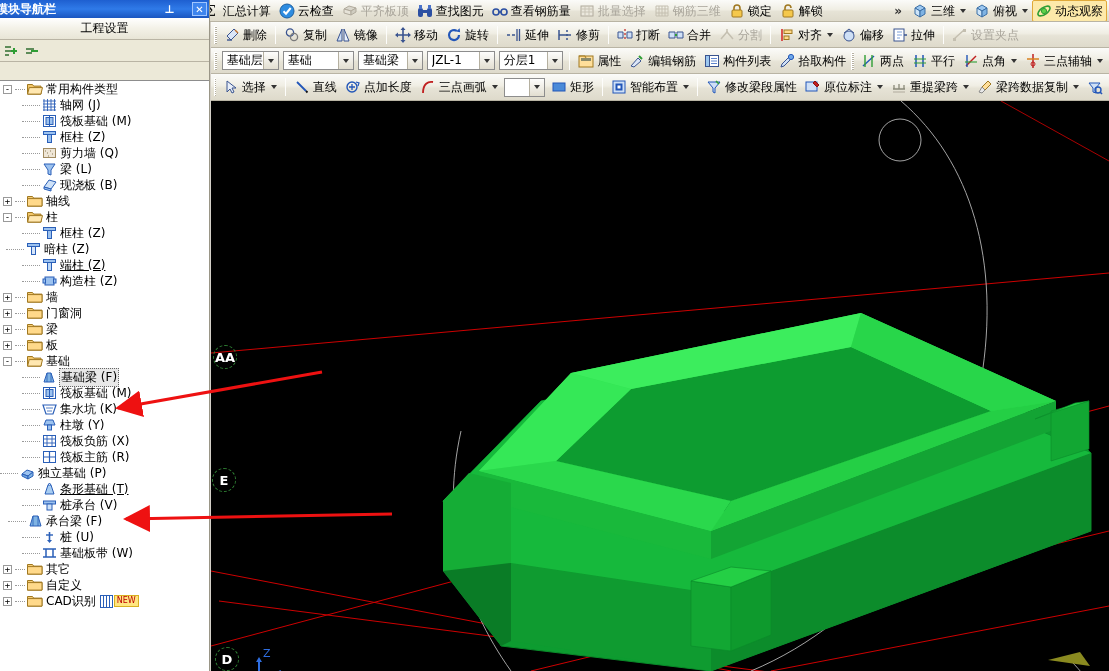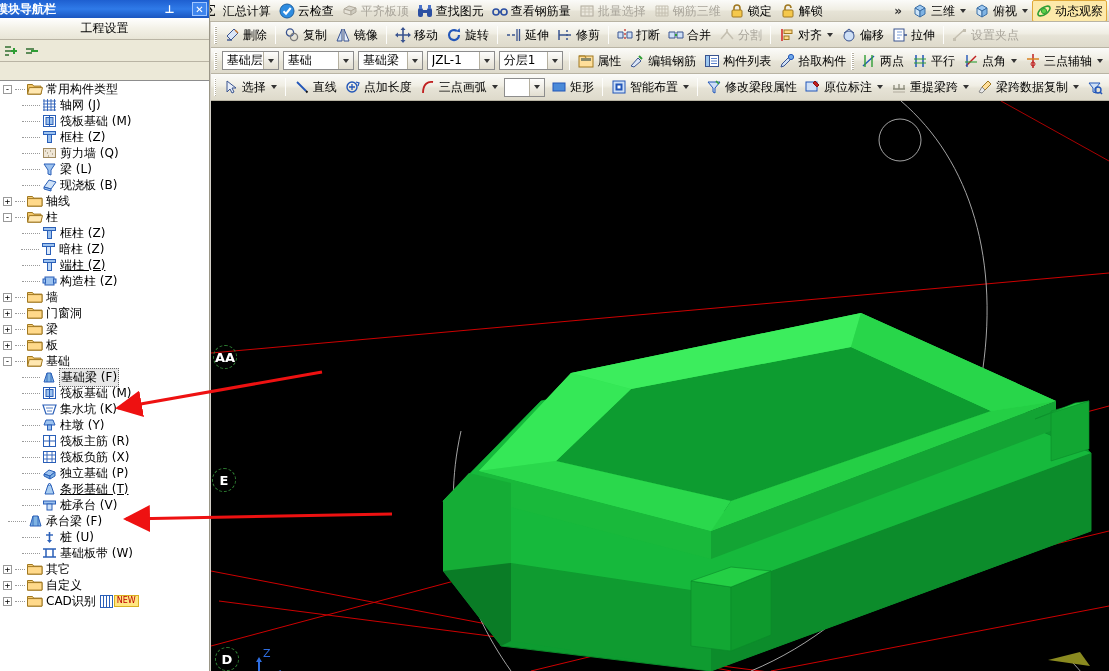--- a/index.html
+++ b/index.html
@@ -828,21 +828,21 @@
           <span class="tlabel">柱</span>
         </div>
         <div class="tnode" style="padding-left: 22px;">
           <span style="width: 18px; height: 1px; border-top: 1px dotted rgb(154, 154, 154); margin-right: 2px;"></span>
           <span style="width: 15px; height: 14px; display: inline-block; flex: 0 0 auto;"><svg width="15" height="14" viewBox="0 0 15 14">
               <rect x="1.5" y="1.5" width="12" height="3" fill="#9cc2ef" stroke="#2a5fb8"></rect>
               <rect x="5.5" y="4.5" width="4" height="8" fill="#9cc2ef" stroke="#2a5fb8"></rect>
             </svg></span>
           <span class="tlabel">框柱 (Z)</span>
         </div>
-        <div class="tnode" style="padding-left: 21px;">
+        <div class="tnode" style="padding-left: 6px;">
           <span style="width: 18px; height: 1px; border-top: 1px dotted rgb(154, 154, 154); margin-right: 2px;"></span>
           <span style="width: 15px; height: 14px; display: inline-block; flex: 0 0 auto;"><svg width="15" height="14" viewBox="0 0 15 14">
               <rect x="1.5" y="1.5" width="12" height="3" fill="#9cc2ef" stroke="#2a5fb8"></rect>
               <rect x="5.5" y="4.5" width="4" height="8" fill="#d7e6fa" stroke="#2a5fb8"></rect>
             </svg></span>
           <span class="tlabel">暗柱 (Z)</span>
         </div>
         <div class="tnode" style="padding-left: 22px; text-decoration: underline;">
           <span style="width: 18px; height: 1px; border-top: 1px dotted rgb(154, 154, 154); margin-right: 2px;"></span>
           <span style="width: 15px; height: 14px; display: inline-block; flex: 0 0 auto;"><svg width="15" height="14" viewBox="0 0 15 14">
@@ -935,33 +935,33 @@
           <span style="width: 15px; height: 14px; display: inline-block; flex: 0 0 auto;"><svg width="15" height="14" viewBox="0 0 15 14">
               <path d="M4 2h7l2 5H2z" fill="#9cc2ef" stroke="#2a5fb8"></path>
               <rect x="5.5" y="7" width="4" height="5" fill="#9cc2ef" stroke="#2a5fb8"></rect>
             </svg></span>
           <span class="tlabel">柱墩 (Y)</span>
         </div>
         <div class="tnode" style="padding-left: 22px;">
           <span style="width: 18px; height: 1px; border-top: 1px dotted rgb(154, 154, 154); margin-right: 2px;"></span>
           <span style="width: 15px; height: 14px; display: inline-block; flex: 0 0 auto;"><svg width="15" height="14" viewBox="0 0 15 14">
               <rect x="1.5" y="1.5" width="12" height="11" fill="#ffffff" stroke="#2a5fb8"></rect>
+              <path d="M1.5 5h12M1.5 9h12M5 1.5v11M10 1.5v11" stroke="#2a5fb8" stroke-width="0.9"></path>
+            </svg></span>
+          <span class="tlabel">筏板负筋 (X)</span>
+        </div>
+        <div class="tnode" style="padding-left: 22px;">
+          <span style="width: 18px; height: 1px; border-top: 1px dotted rgb(154, 154, 154); margin-right: 2px;"></span>
+          <span style="width: 15px; height: 14px; display: inline-block; flex: 0 0 auto;"><svg width="15" height="14" viewBox="0 0 15 14">
+              <rect x="1.5" y="1.5" width="12" height="11" fill="#ffffff" stroke="#2a5fb8"></rect>
               <path d="M7.5 1.5v11M1.5 7h12" stroke="#2a5fb8" stroke-width="1.2"></path>
             </svg></span>
           <span class="tlabel">筏板主筋 (R)</span>
         </div>
-        <div class="tnode" style="padding-left: 22px;">
-          <span style="width: 18px; height: 1px; border-top: 1px dotted rgb(154, 154, 154); margin-right: 2px;"></span>
-          <span style="width: 15px; height: 14px; display: inline-block; flex: 0 0 auto;"><svg width="15" height="14" viewBox="0 0 15 14">
-              <rect x="1.5" y="1.5" width="12" height="11" fill="#ffffff" stroke="#2a5fb8"></rect>
-              <path d="M1.5 5h12M1.5 9h12M5 1.5v11M10 1.5v11" stroke="#2a5fb8" stroke-width="0.9"></path>
-            </svg></span>
-          <span class="tlabel">筏板负筋 (X)</span>
-        </div>
-        <div class="tnode" style="padding-left: 22px;">
+        <div class="tnode" style="">
           <span style="width: 18px; height: 1px; border-top: 1px dotted rgb(154, 154, 154); margin-right: 2px;"></span>
           <span style="width: 15px; height: 14px; display: inline-block; flex: 0 0 auto;"><svg width="15" height="14" viewBox="0 0 15 14">
               <path d="M2 8 L7 4 L13 6 L8 10z" fill="#9cc2ef" stroke="#2a5fb8"></path>
               <path d="M2 8v2l6 3v-3z" fill="#6da3dd" stroke="#2a5fb8"></path>
               <path d="M8 10v3l5-3V6z" fill="#7fb3e3" stroke="#2a5fb8"></path>
             </svg></span>
           <span class="tlabel">独立基础 (P)</span>
         </div>
         <div class="tnode" style="padding-left: 22px; text-decoration: underline;">
           <span style="width: 18px; height: 1px; border-top: 1px dotted rgb(154, 154, 154); margin-right: 2px;"></span>

